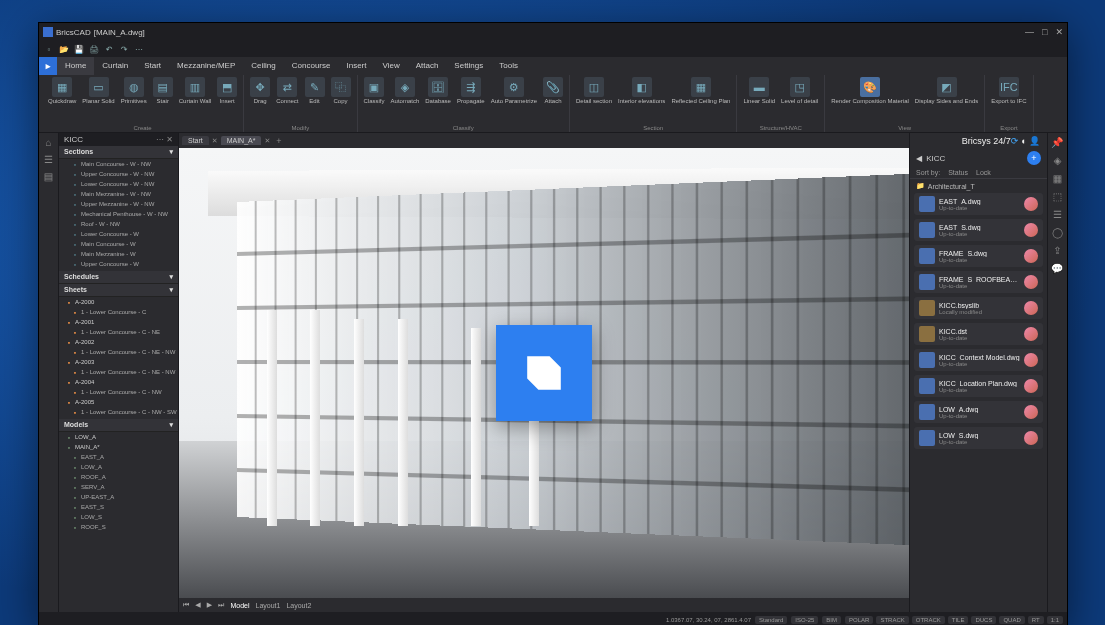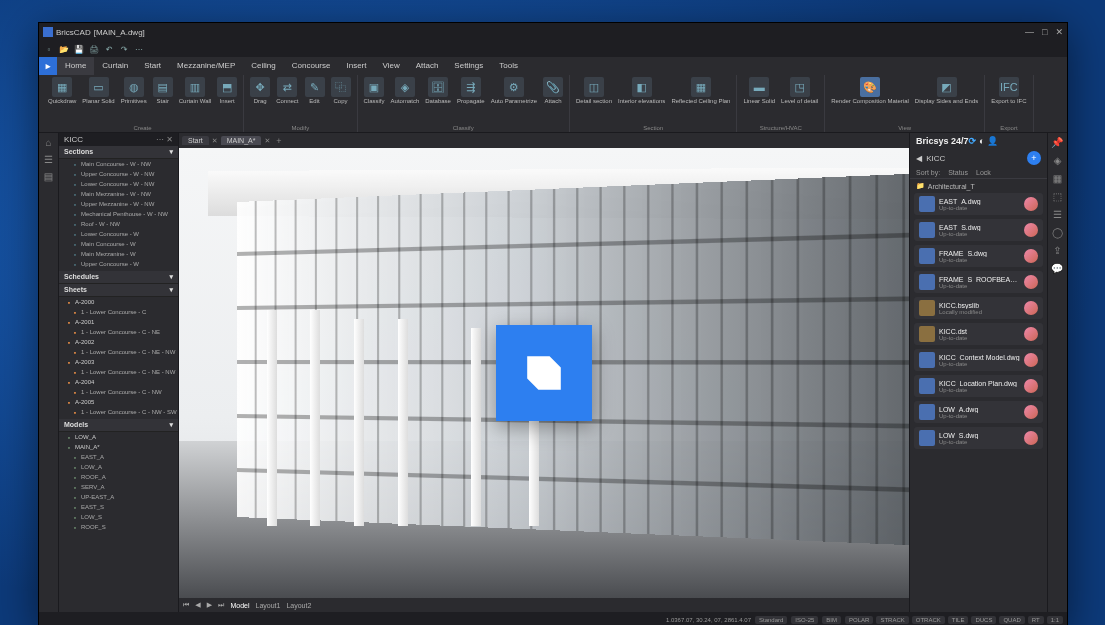--- a/index.html
+++ b/index.html
@@ -47,21 +47,21 @@
 .ground{position:absolute;left:0;right:0;bottom:0;height:35%;background:linear-gradient(180deg,#d0d2d4 0%,#4a4c50 100%)}
 .facade{position:absolute;left:8%;right:0;top:12%;bottom:18%;background:linear-gradient(90deg,rgba(255,255,255,.9)0%,rgba(200,205,210,.85)40%,rgba(60,65,70,.95)100%);transform:perspective(800px) rotateY(-12deg);transform-origin:left center}
 .facade::before{content:"";position:absolute;inset:0;background:repeating-linear-gradient(90deg,transparent 0,transparent 18px,rgba(0,0,0,.25)18px,rgba(0,0,0,.25)20px),repeating-linear-gradient(180deg,transparent 0,transparent 50px,rgba(0,0,0,.3)50px,rgba(0,0,0,.3)54px)}
 .roof-over{position:absolute;left:4%;right:2%;top:5%;height:10%;background:linear-gradient(180deg,#fafafa,#dcdcdc);transform:perspective(800px) rotateY(-10deg);transform-origin:left center}
 .pillar{position:absolute;width:10px;background:linear-gradient(90deg,#fff,#ddd);bottom:16%}
 .p1{left:12%;height:48%}.p2{left:18%;height:48%}.p3{left:24%;height:46%}.p4{left:30%;height:46%}.p5{left:40%;height:44%}.p6{left:48%;height:42%}
 .center-badge{position:absolute;left:50%;top:50%;transform:translate(-50%,-50%);width:96px;height:96px;background:#2d7ff0;display:flex;align-items:center;justify-content:center;box-shadow:0 6px 20px rgba(0,0,0,.35)}
 .center-badge svg{width:56px;height:56px}
 .viewport-bottom{height:14px;background:#2b2b2f;display:flex;align-items:center;padding:0 4px;color:#aaa;font-size:7px;gap:6px}
 .right-panel{width:138px;background:#2b2b2f;border-left:1px solid #1a1a1e;display:flex;flex-direction:column}
-.rp-title{display:flex;align-items:center;justify-content:flex-start;padding:3px 6px;color:#eee;font-size:9px;font-weight:bold}
+.rp-title{display:flex;align-items:center;justify-content:flex-end;padding:3px 6px;color:#eee;font-size:9px;font-weight:normal}
 .rp-title-icos{display:flex;gap:3px;font-size:9px}
 .rp-title-icos span.blue{color:#4af}
 .rp-crumb{display:flex;align-items:center;gap:4px;padding:2px 6px;color:#ccc;font-size:8px}
 .rp-crumb .plus{width:14px;height:14px;border-radius:50%;background:#2d7ff0;color:#fff;display:flex;align-items:center;justify-content:center;font-size:9px;margin-left:auto}
 .rp-sort{display:flex;gap:8px;padding:2px 6px;color:#999;font-size:7px;border-bottom:1px solid #3a3a40}
 .rp-folder{padding:3px 6px;color:#bbb;font-size:7px;display:flex;align-items:center;gap:3px}
 .file-list{flex:1;overflow:hidden;padding:0 4px;display:flex;flex-direction:column;gap:4px}
 .file-row{background:#333338;border-radius:3px;padding:3px 5px;display:flex;align-items:center;gap:4px}
 .file-ico{width:16px;height:16px;background:#4a6fb0;border-radius:2px;flex-shrink:0}
 .file-ico.doc{background:#8a6f40}

